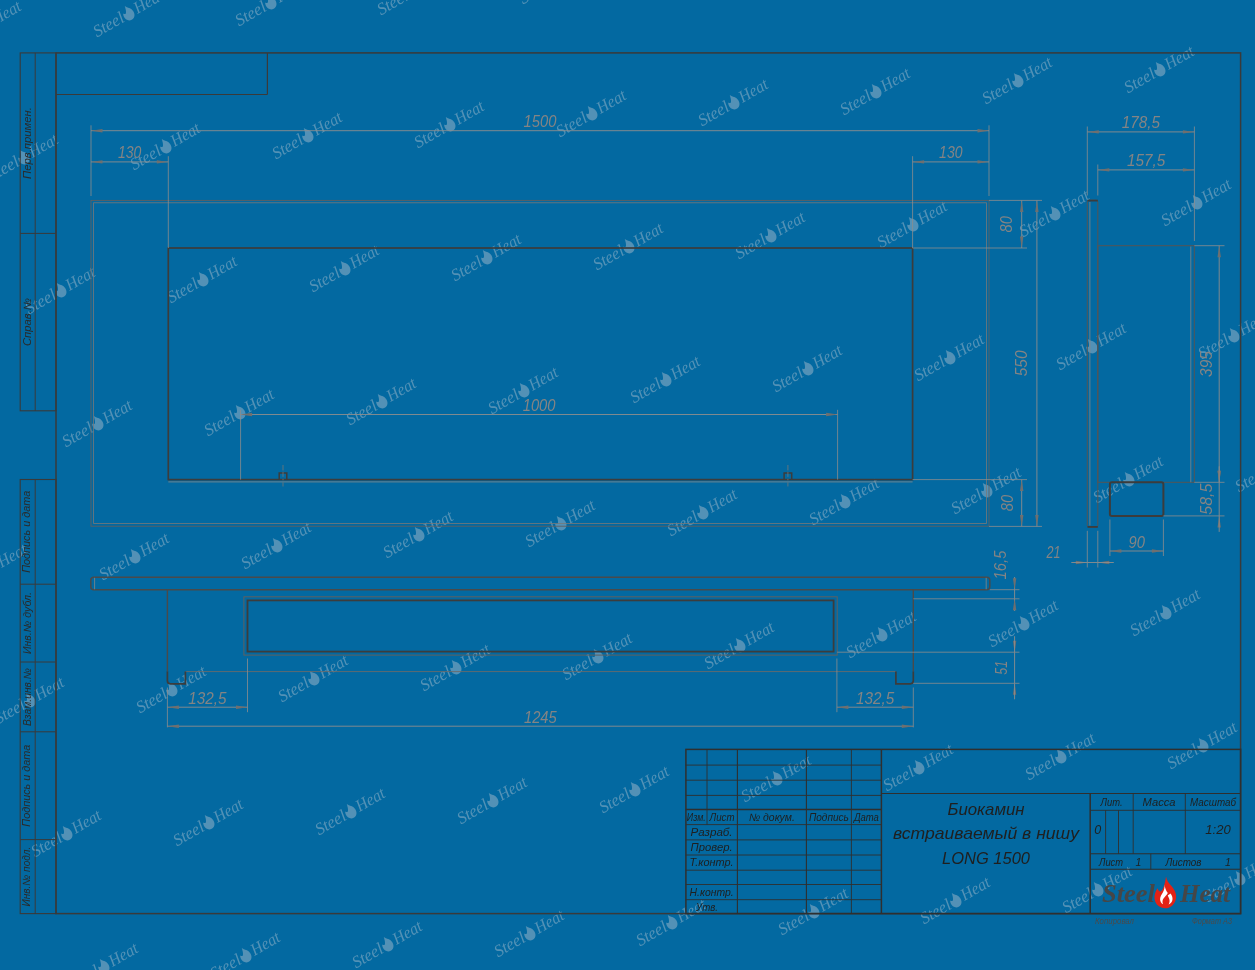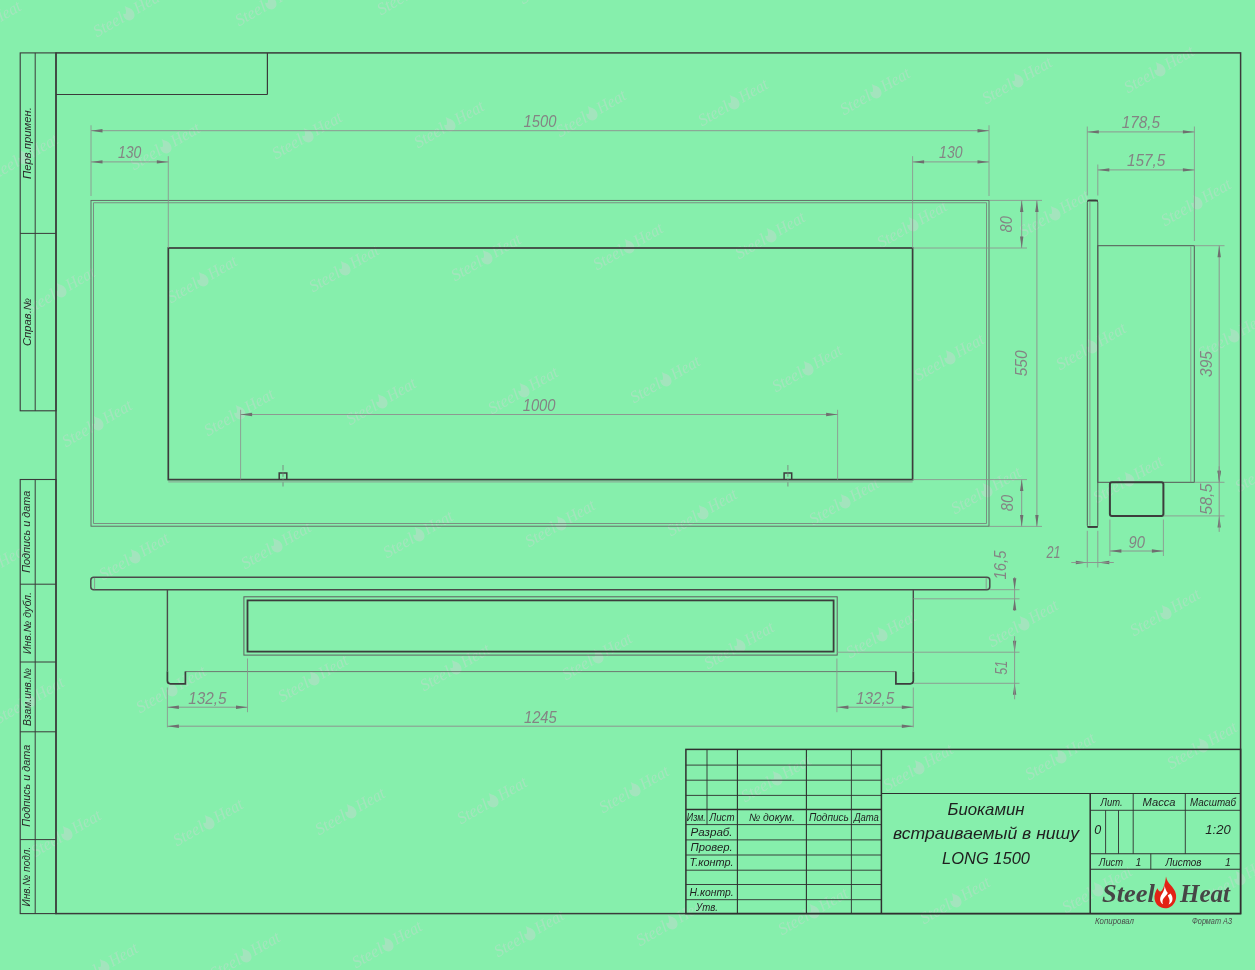--- a/index.html
+++ b/index.html
@@ -1,16 +1,16 @@
 <!DOCTYPE html>
 <html><head>
 <meta charset="utf-8">
 <style>
   html,body { margin:0; padding:0; background:#ffffff; }
-  .page { position:relative; width:1255px; height:970px; background:#86efac; overflow:hidden; }
+  .page { position:relative; width:1255px; height:970px; background:#0369a1; overflow:hidden; }
   svg { position:absolute; left:0; top:0; }
 </style>
 </head>
 <body>
 <div class="page">
 <svg width="1255" height="970" viewBox="0 0 1255 970">
 <defs>
 <g id="wm" opacity="0.38">
   <text x="-3.5" y="5" font-family="Liberation Serif, serif" font-size="17" font-style="italic" fill="#d4d4d9" text-anchor="end" textLength="33" lengthAdjust="spacingAndGlyphs">Steel</text>
   <path d="M3.5,-8.5 c0.9,2.4 3.3,3.9 4.2,6.2 c0.8,2.0 0.8,4.4 -0.2,6.3 c-1.0,2.0 -2.9,3.1 -5.0,3.0 c-2.1,-0.1 -3.9,-1.5 -4.7,-3.4 c-0.8,-2.1 -0.5,-4.4 0.5,-6.4 c0.5,1.1 1.4,1.8 1.9,1.6 c1.5,-0.6 2.6,-4.1 3.3,-7.3 Z" fill="#d4d4d9"></path>

